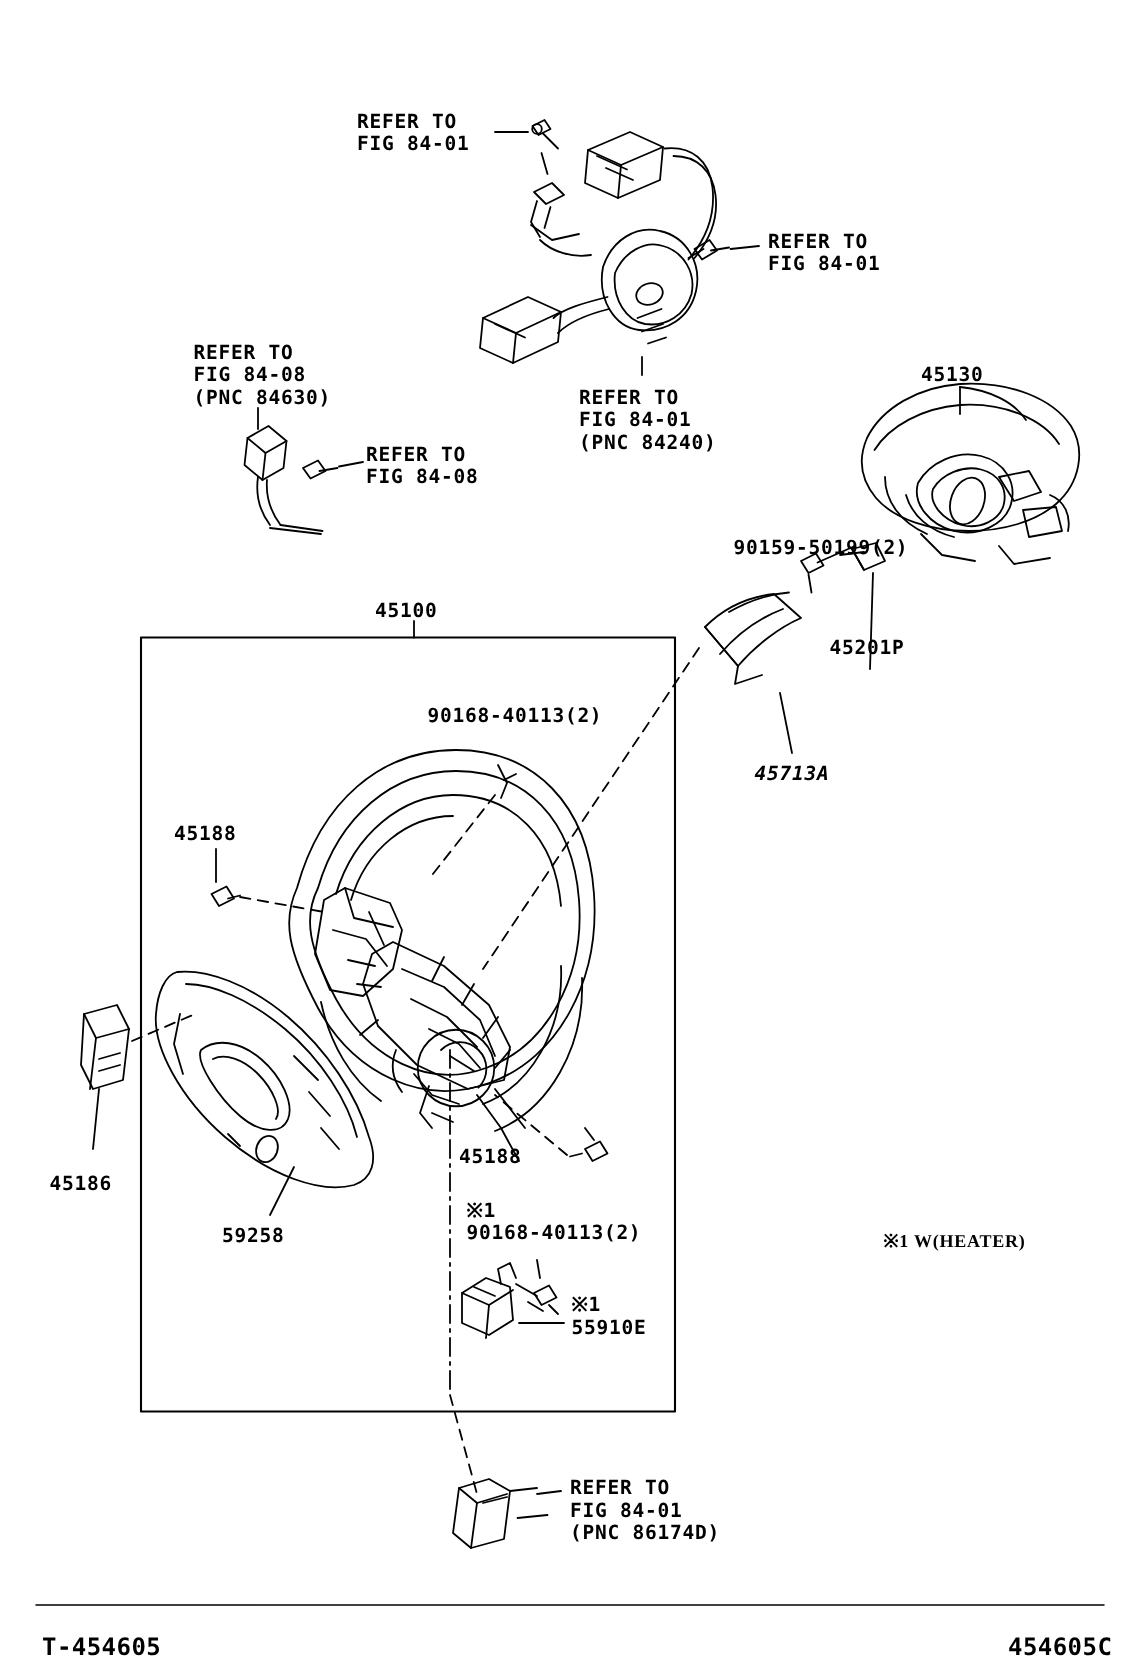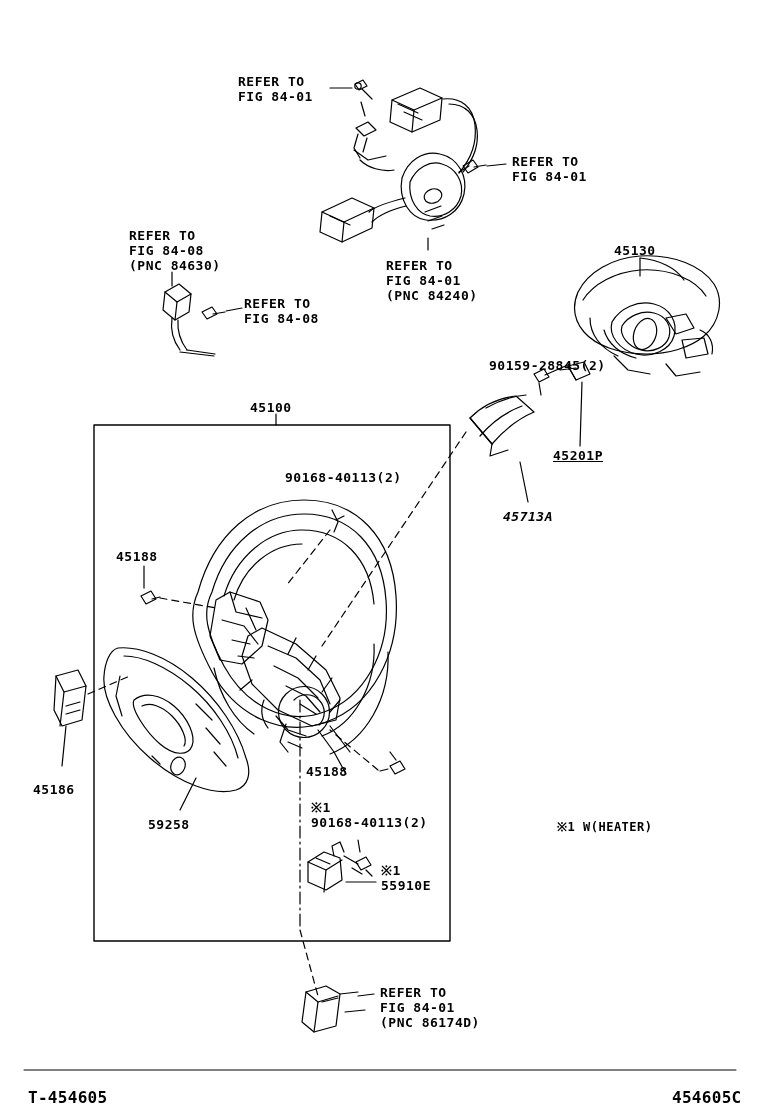--- a/index.html
+++ b/index.html
@@ -273,34 +273,34 @@
 FIG 84-01</div>
   <div class="lbl multiline" style="left:129px; top:228px;">REFER TO
 FIG 84-08
 (PNC 84630)</div>
   <div class="lbl multiline" style="left:244px; top:296px;">REFER TO
 FIG 84-08</div>
   <div class="lbl multiline" style="left:386px; top:258px;">REFER TO
 FIG 84-01
 (PNC 84240)</div>
   <div class="lbl" style="left:614px; top:243px;">45130</div>
-  <div class="lbl" style="left:489px; top:358px;">90159-28845(2)</div>
-  <div class="lbl" style="left:553px; top:448px;text-decoration:underline;">45201P</div>
+  <div class="lbl" style="left:489px; top:358px;">90159-50199(2)</div>
+  <div class="lbl" style="left:553px; top:425px;">45201P</div>
   <div class="lbl" style="left:503px; top:509px;font-style:italic;">45713A</div>
   <div class="lbl" style="left:250px; top:400px;">45100</div>
   <div class="lbl" style="left:285px; top:470px;">90168-40113(2)</div>
   <div class="lbl" style="left:116px; top:549px;">45188</div>
   <div class="lbl" style="left:33px; top:782px;">45186</div>
   <div class="lbl" style="left:148px; top:817px;">59258</div>
   <div class="lbl" style="left:306px; top:764px;">45188</div>
   <div class="lbl multiline" style="left:311px; top:800px;">※1
 90168-40113(2)</div>
   <div class="lbl multiline" style="left:381px; top:863px;">※1
 55910E</div>
-  <div class="lbl small" style="left:557px; top:820px;">※1 W(HEATER)</div>
+  <div class="lbl small" style="left:589px; top:820px;font-family:Liberation Serif, serif;">※1 W(HEATER)</div>
   <div class="lbl multiline" style="left:380px; top:985px;">REFER TO
 FIG 84-01
 (PNC 86174D)</div>
 
   <div class="lbl foot" style="left:28px; top:1090px;">T-454605</div>
   <div class="lbl foot" style="left:672px; top:1090px;">454605C</div>
 
 </div>
 
 </body></html>

